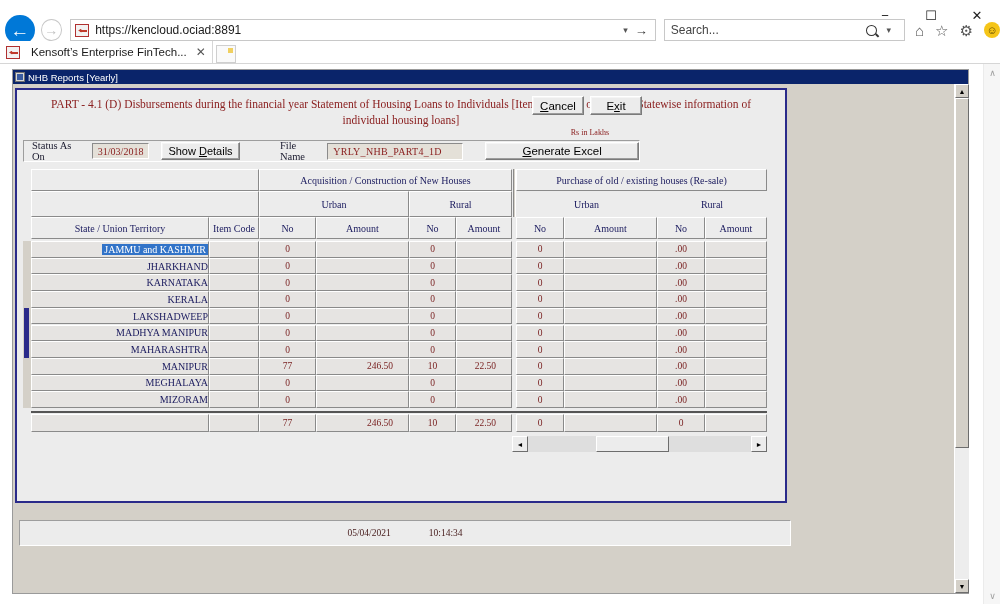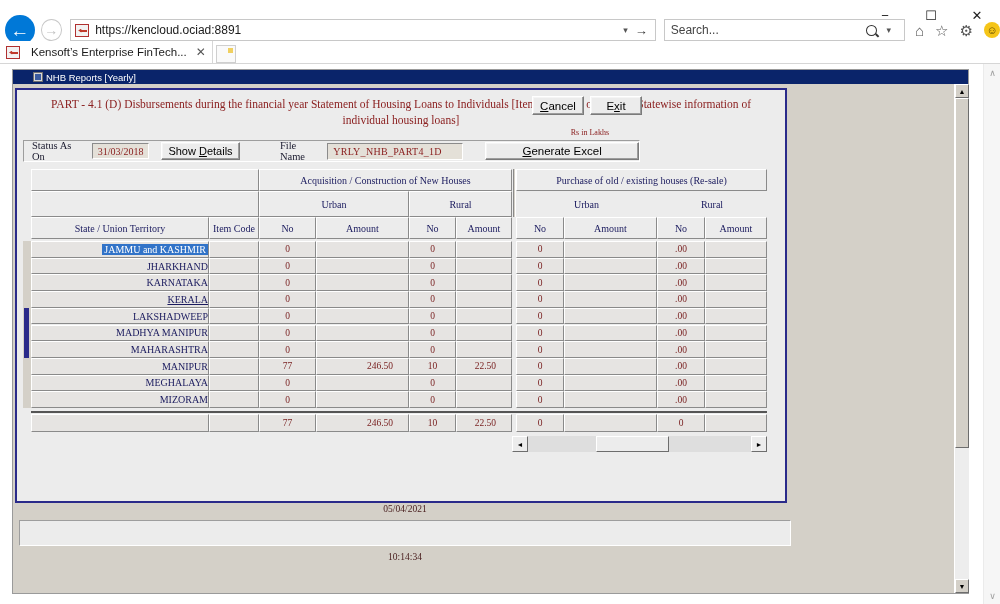--- a/index.html
+++ b/index.html
@@ -127,21 +127,21 @@
     position:absolute; left:0; top:64px; width:983px; height:540px;
     background:#ffffff; overflow:hidden;
   }
 
   .appwin {
     position:absolute; left:12px; top:5px; width:957px; height:525px;
     background:#d4d0c8; border:1px solid #9a9a9a;
   }
   .appwin-title {
     height:14px; background:#0a246a;
-    display:flex; align-items:center; padding-left:20px;
+    display:flex; align-items:center; padding-left:2px;
     color:#fff; font-size:9.5px; gap:3px;
   }
   .appwin-icon{
     width:10px;height:10px;background:#d8d8d8;
     border:1px solid #707070; position:relative; flex:none;
   }
   .appwin-icon::after{
     content:""; position:absolute;left:1px;top:1px;
     width:6px;height:6px;background:#3a5ba0;
   }
@@ -278,21 +278,21 @@
   .ghs-thumb{
     position:absolute; left:68px; top:0; width:73px; height:16px; background:#ececec;
     border:1px solid; border-color:#fff #6d6d6d #6d6d6d #fff;
   }
 
   
   .footer{
     position:absolute; left:2px; top:430px; width:772px; height:26px;
     background:#ececec; border:1px solid; border-color:#9d9d9d #fff #fff #9d9d9d;
     display:flex; align-items:center; justify-content:center; gap:38px;
-    font-size:9.5px; color:#4a2020; font-family:"Liberation Serif",serif;flex-direction:column;
+    font-size:9.5px; color:#4a2020; font-family:"Liberation Serif",serif;
   }
 </style>
 </head>
 <body>
 
 <div class="browser">
 
   <div class="titlebar">
     <div class="winbtns">
       <div class="winbtn">
@@ -444,21 +444,21 @@
               <div class="cell state" style="left: 8px; top: 105.4px; width: 178px; height: 16.7px;">KARNATAKA</div>
               <div class="cell num" style="left: 186px; top: 105.4px; width: 50px; height: 16.7px;"></div>
               <div class="cell num" style="left: 236px; top: 105.4px; width: 57px; height: 16.7px;">0</div>
               <div class="cell amt" style="left: 293px; top: 105.4px; width: 93px; height: 16.7px;"></div>
               <div class="cell num" style="left: 386px; top: 105.4px; width: 47px; height: 16.7px;">0</div>
               <div class="cell amt" style="left: 433px; top: 105.4px; width: 56px; height: 16.7px;"></div>
               <div class="cell num" style="left: 493px; top: 105.4px; width: 48px; height: 16.7px;">0</div>
               <div class="cell amt" style="left: 541px; top: 105.4px; width: 93px; height: 16.7px;"></div>
               <div class="cell num" style="left: 634px; top: 105.4px; width: 48px; height: 16.7px;">.00</div>
               <div class="cell amt" style="left: 682px; top: 105.4px; width: 62px; height: 16.7px;"></div>
-              <div class="cell state" style="left: 8px; top: 122.1px; width: 178px; height: 16.7px; text-decoration: underline;">KERALA</div>
+              <div class="cell state" style="left: 8px; top: 122.1px; width: 178px; height: 16.7px;">KERALA</div>
               <div class="cell num" style="left: 186px; top: 122.1px; width: 50px; height: 16.7px;"></div>
               <div class="cell num" style="left: 236px; top: 122.1px; width: 57px; height: 16.7px;">0</div>
               <div class="cell amt" style="left: 293px; top: 122.1px; width: 93px; height: 16.7px;"></div>
               <div class="cell num" style="left: 386px; top: 122.1px; width: 47px; height: 16.7px;">0</div>
               <div class="cell amt" style="left: 433px; top: 122.1px; width: 56px; height: 16.7px;"></div>
               <div class="cell num" style="left: 493px; top: 122.1px; width: 48px; height: 16.7px;">0</div>
               <div class="cell amt" style="left: 541px; top: 122.1px; width: 93px; height: 16.7px;"></div>
               <div class="cell num" style="left: 634px; top: 122.1px; width: 48px; height: 16.7px;">.00</div>
               <div class="cell amt" style="left: 682px; top: 122.1px; width: 62px; height: 16.7px;"></div>
               <div class="cell state" style="left: 8px; top: 138.8px; width: 178px; height: 16.7px;">LAKSHADWEEP</div>

